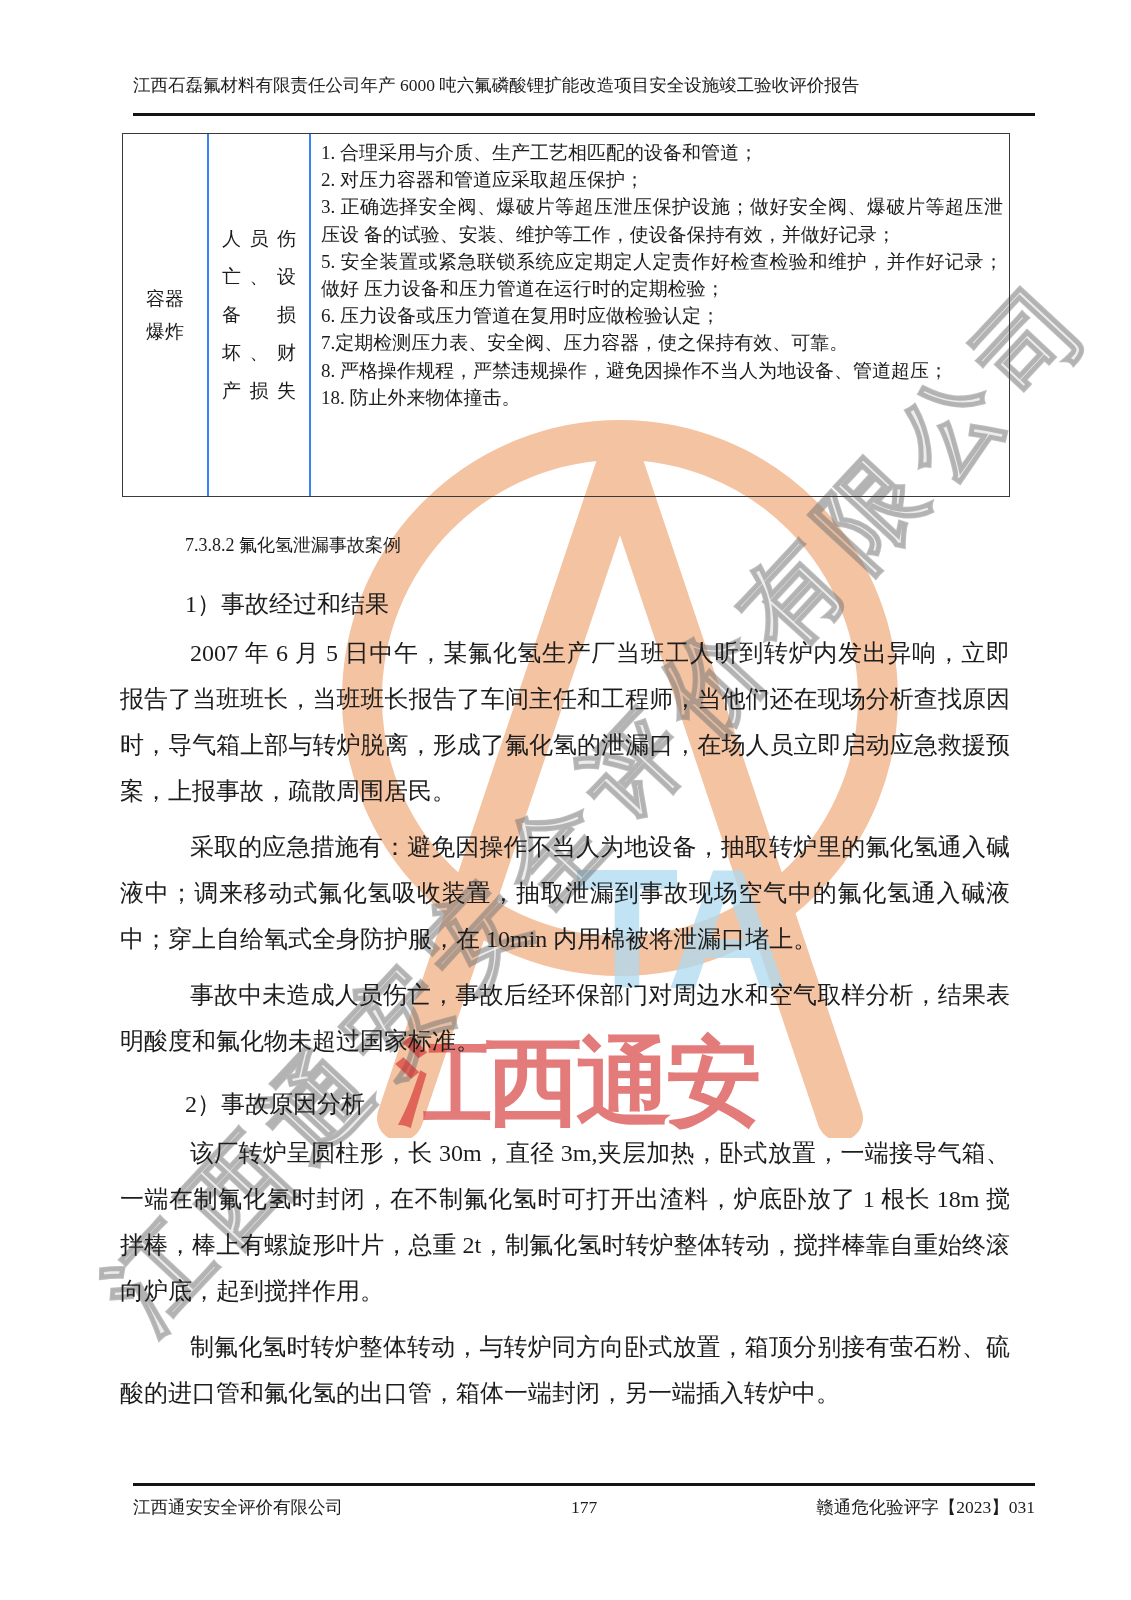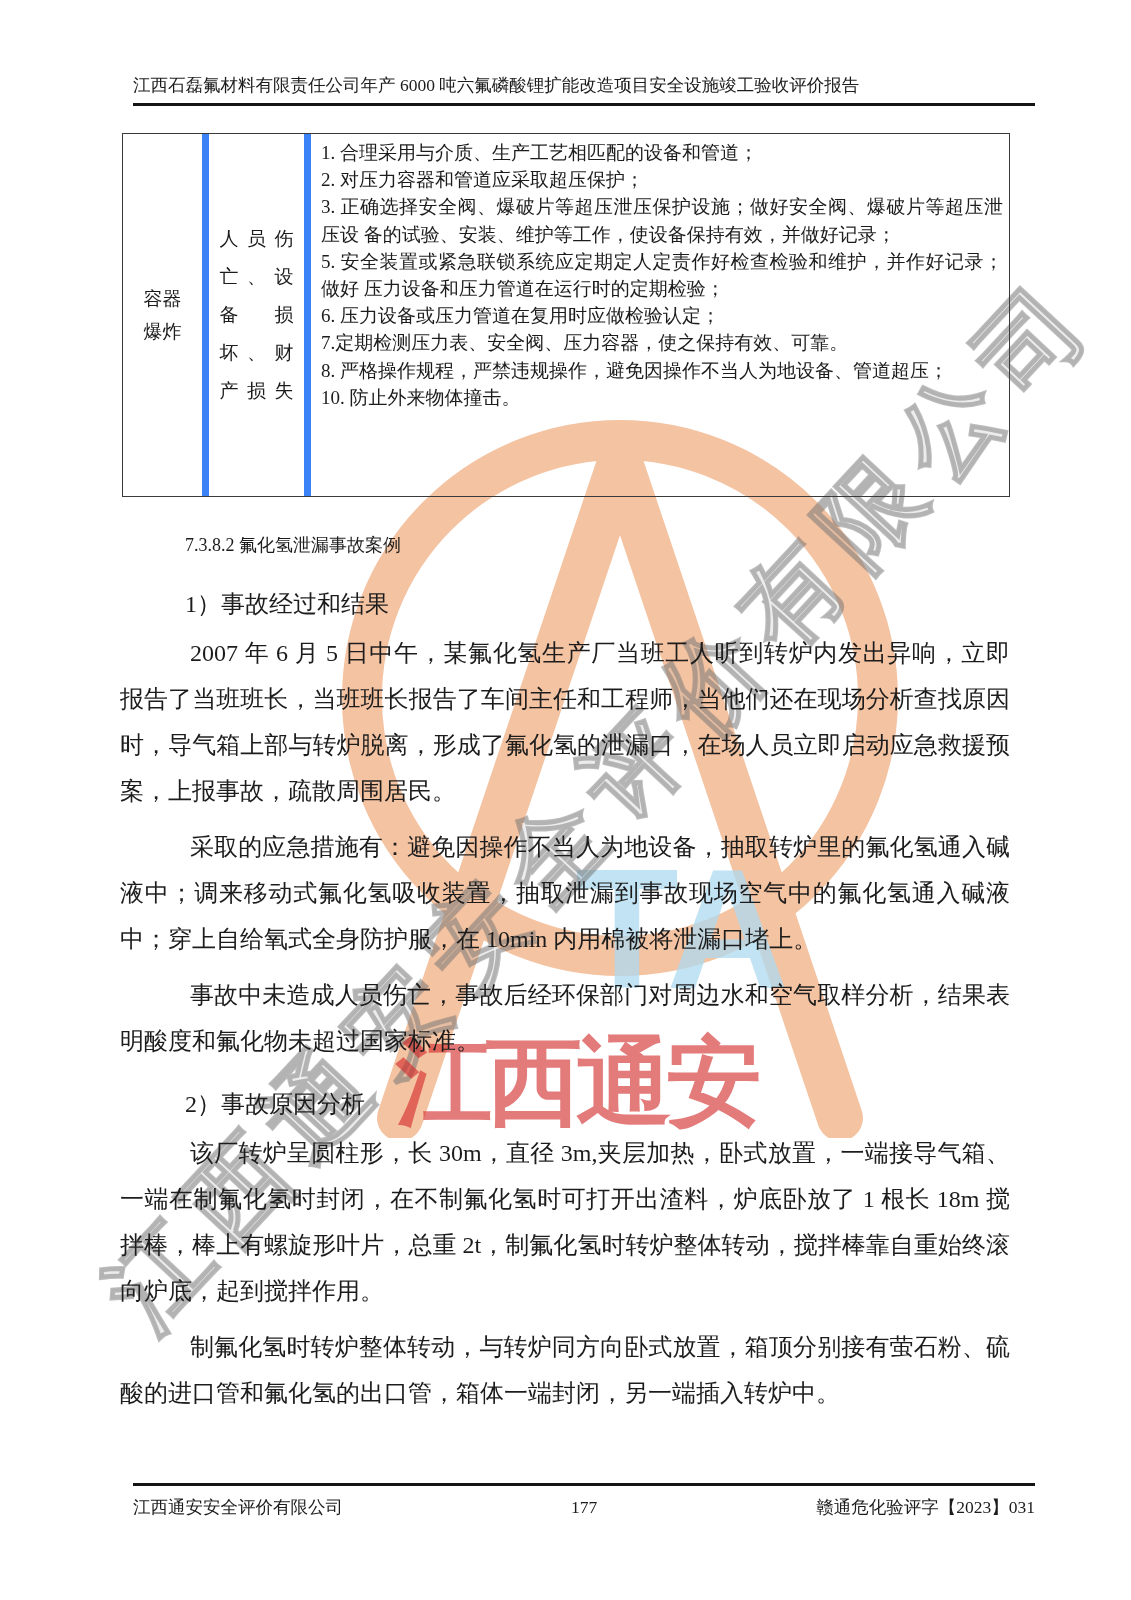--- a/index.html
+++ b/index.html
@@ -32,32 +32,32 @@
     font-size:96px;letter-spacing:-6px;line-height:1;
     color:rgba(212,42,42,0.62);
     white-space:nowrap;
   }
   
   .content{position:absolute;inset:0;z-index:1;}
   .header{
     position:absolute;top:72px;left:133px;width:902px;
     font-size:17.5px;line-height:26px;
     border-bottom:3px solid #141414;
-    padding-bottom:5px;
+    padding-bottom:15px;
     white-space:nowrap;
   }
   
   .hz-table{
     position:absolute;top:133px;left:122px;width:888px;height:364px;
     display:grid;grid-template-columns:86px 102px 1fr;
     border:1px solid #3a3a3a;
     box-sizing:border-box;
     font-size:19px;
   }
-  .hz-cell{border-right:7px solid #3b82f6;box-sizing:border-box;}
+  .hz-cell{border-right:2px solid #3b82f6;box-sizing:border-box;}
   .hz-cell:last-child{border-right:none;}
   .cell-center{display:flex;flex-direction:column;justify-content:center;align-items:center;}
   .hz-line{line-height:33px;}
   .cq-line{line-height:38px;width:74px;text-align:justify;text-align-last:justify;}
   .measures{padding:5px 6px 0 10px;line-height:27.2px;}
   .measure-item{text-align:justify;}
   
   .body-text{
     position:absolute;top:510px;left:120px;width:890px;
     font-size:24px;line-height:46px;
@@ -109,21 +109,21 @@
         <div class="cq-line">产损失</div>
       </div>
       <div class="hz-cell measures">
         <div class="measure-item">1. 合理采用与介质、生产工艺相匹配的设备和管道；</div>
         <div class="measure-item">2. 对压力容器和管道应采取超压保护；</div>
         <div class="measure-item">3. 正确选择安全阀、爆破片等超压泄压保护设施；做好安全阀、爆破片等超压泄压设 备的试验、安装、维护等工作，使设备保持有效，并做好记录；</div>
         <div class="measure-item">5. 安全装置或紧急联锁系统应定期定人定责作好检查检验和维护，并作好记录；做好 压力设备和压力管道在运行时的定期检验；</div>
         <div class="measure-item">6. 压力设备或压力管道在复用时应做检验认定；</div>
         <div class="measure-item">7.定期检测压力表、安全阀、压力容器，使之保持有效、可靠。</div>
         <div class="measure-item">8. 严格操作规程，严禁违规操作，避免因操作不当人为地设备、管道超压；</div>
-        <div class="measure-item">10. 防止外来物体撞击。</div>
+        <div class="measure-item">18. 防止外来物体撞击。</div>
       </div>
     </div>
 
     <div class="body-text">
       <div class="h-num">7.3.8.2 氟化氢泄漏事故案例</div>
       <div class="h-sub">1）事故经过和结果</div>
       <p class="para">2007 年 6 月 5 日中午，某氟化氢生产厂当班工人听到转炉内发出异响，立即报告了当班班长，当班班长报告了车间主任和工程师，当他们还在现场分析查找原因时，导气箱上部与转炉脱离，形成了氟化氢的泄漏口，在场人员立即启动应急救援预案，上报事故，疏散周围居民。</p>
       <p class="para">采取的应急措施有：避免因操作不当人为地设备，抽取转炉里的氟化氢通入碱液中；调来移动式氟化氢吸收装置，抽取泄漏到事故现场空气中的氟化氢通入碱液中；穿上自给氧式全身防护服，在 10min 内用棉被将泄漏口堵上。</p>
       <p class="para">事故中未造成人员伤亡，事故后经环保部门对周边水和空气取样分析，结果表明酸度和氟化物未超过国家标准。</p>
       <div class="h-sub">2）事故原因分析</div>

